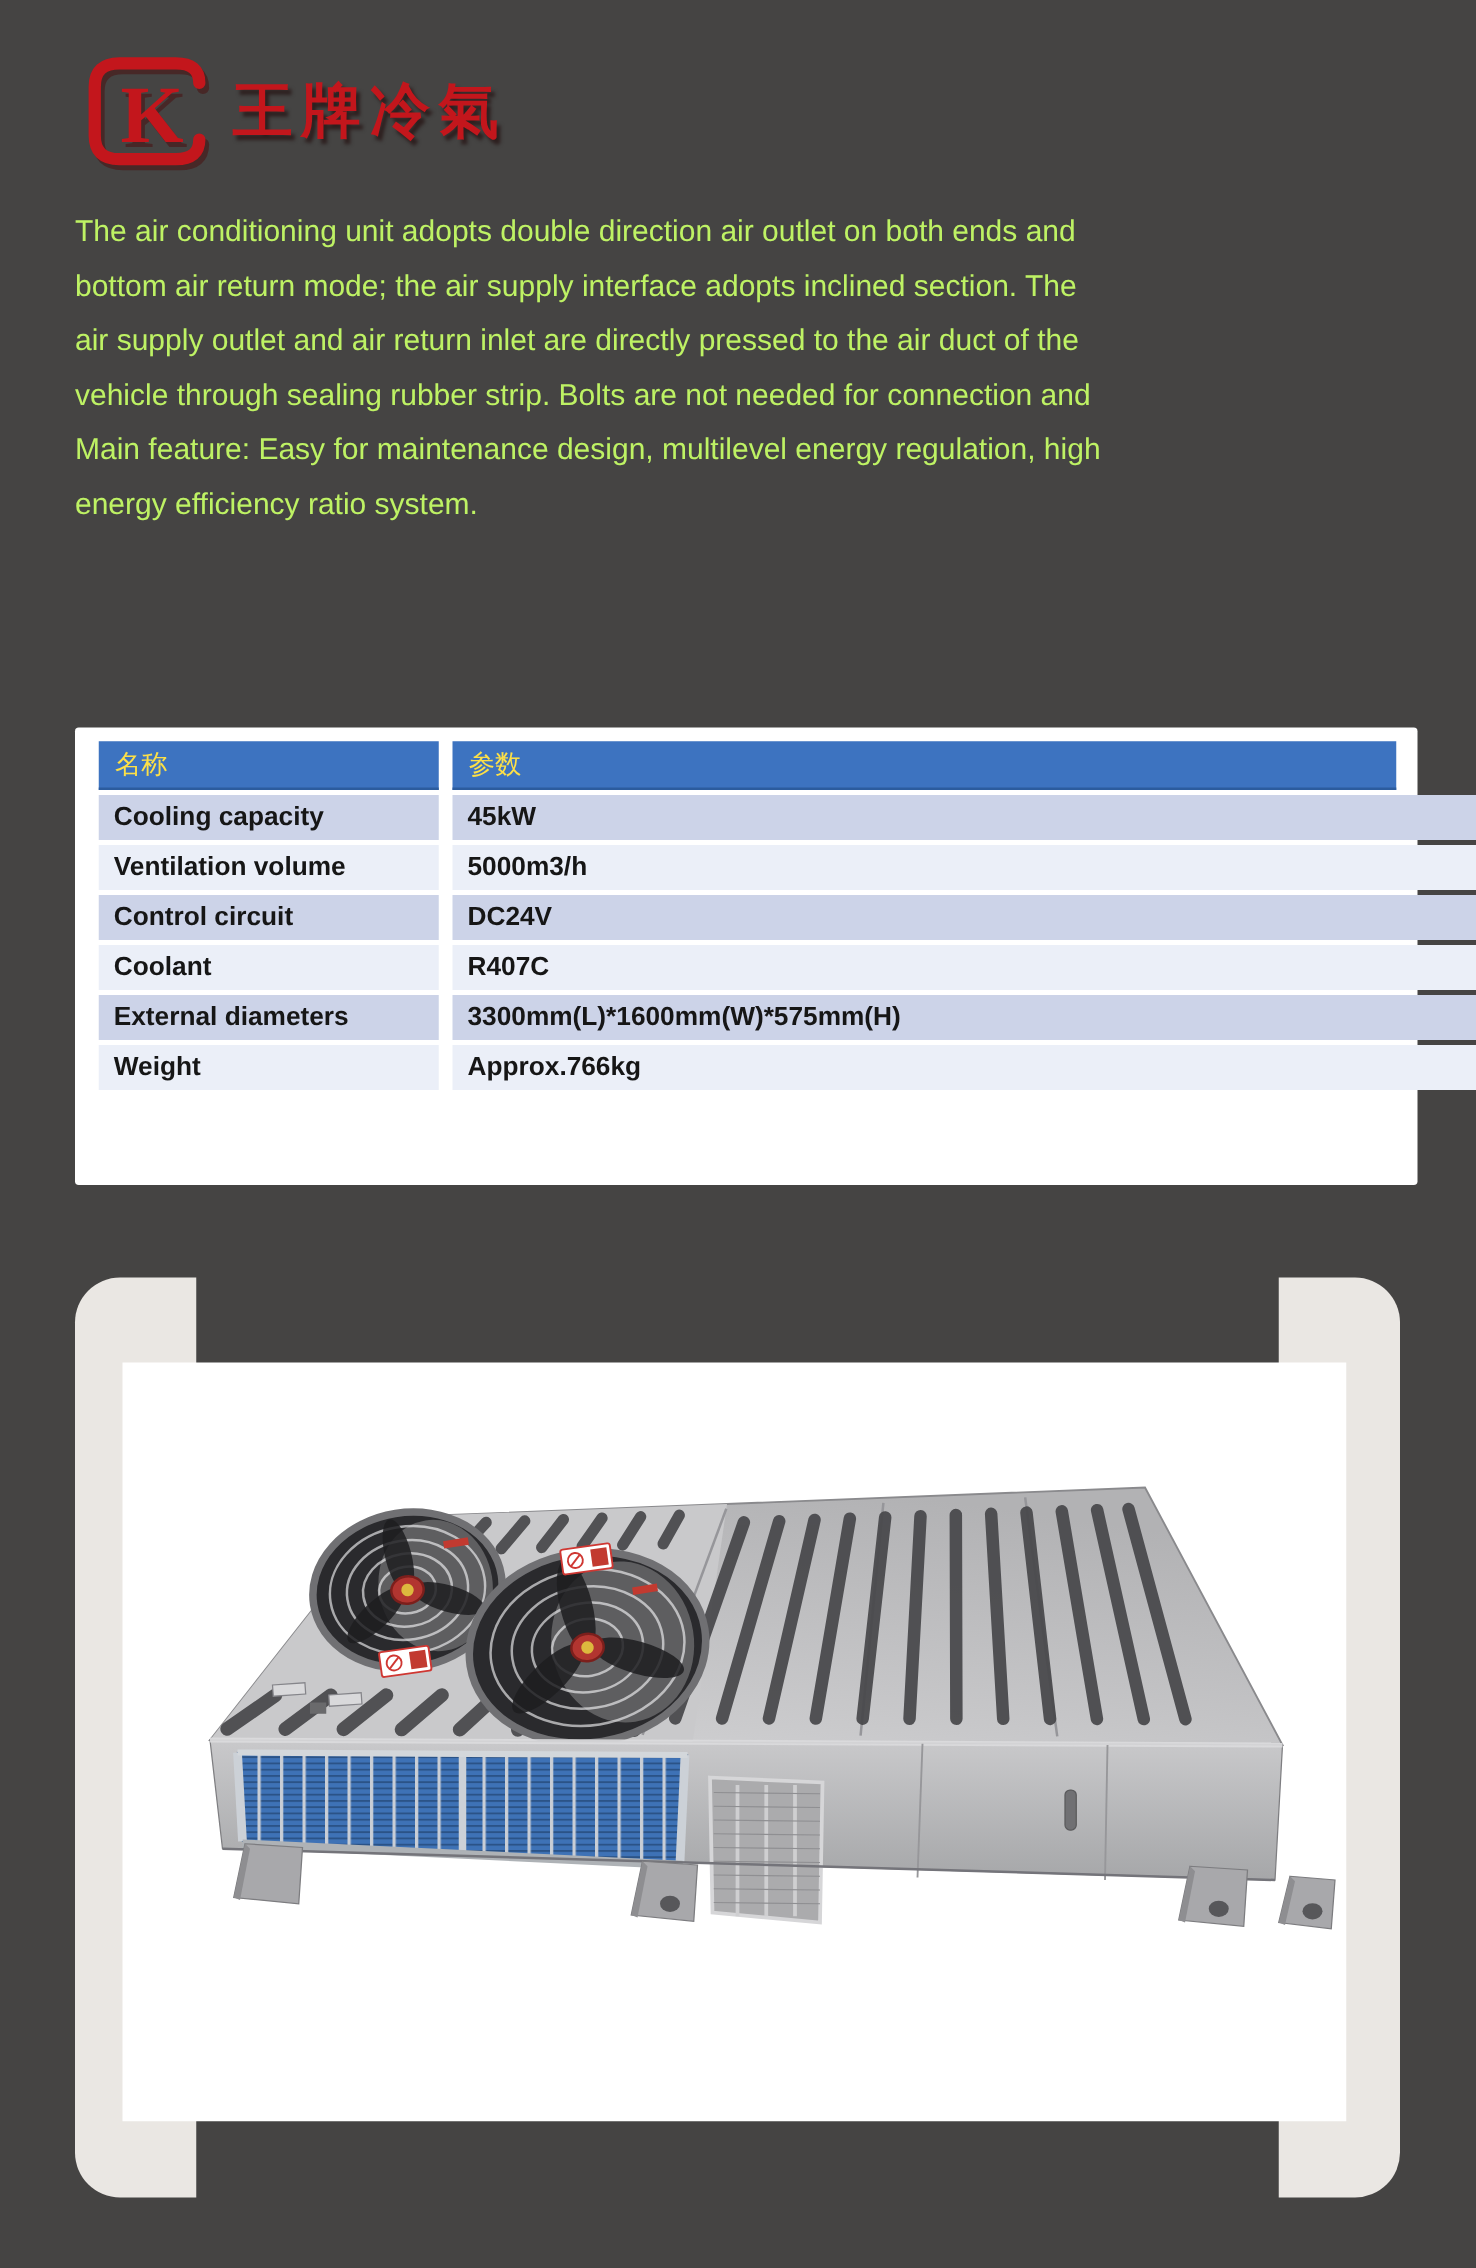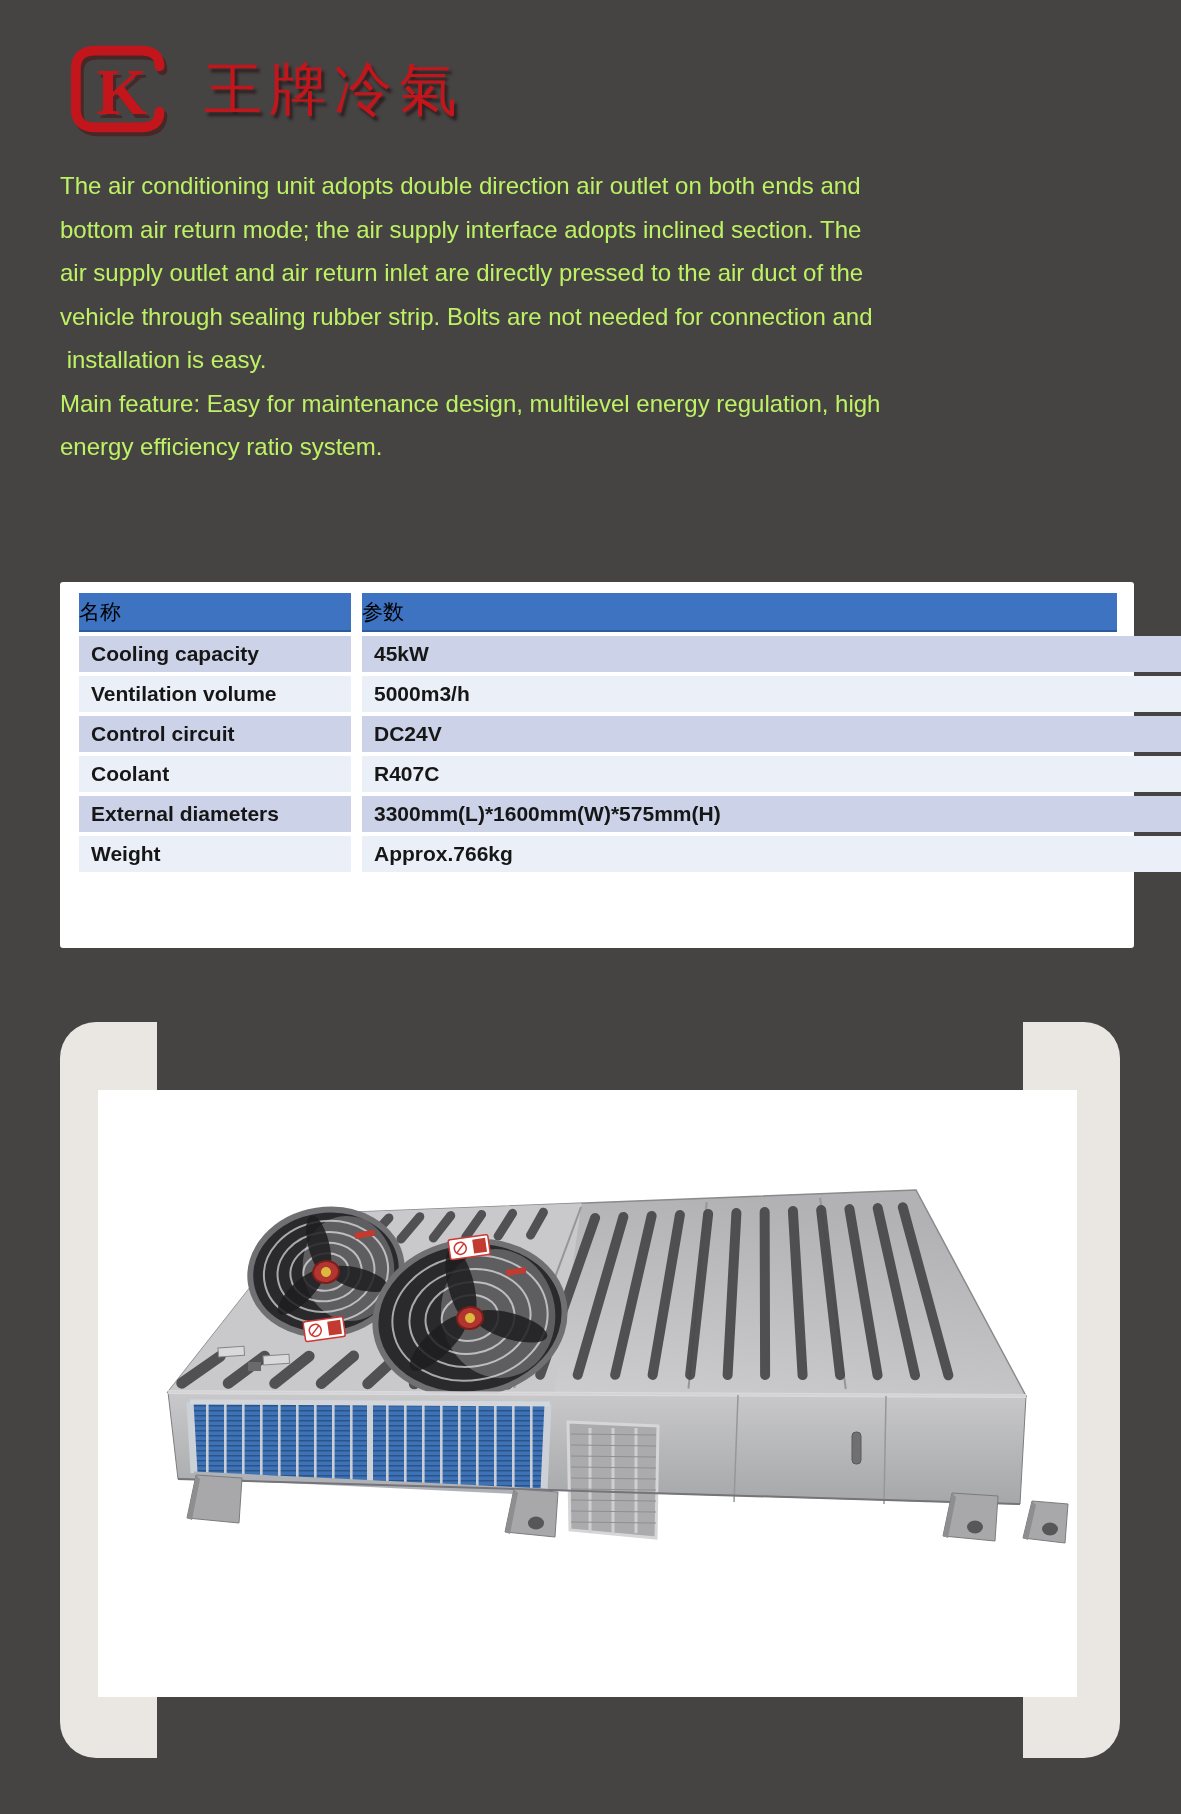--- a/index.html
+++ b/index.html
@@ -5,30 +5,30 @@
   :root{
     --bg:#454443; --red:#c3161c; --frame:#eae7e3;
     --blue:#3d73c0; --blue-dk:#2c5c9e; --row-odd:#ccd3e8; --row-even:#ebeff8;
   }
   *{margin:0;padding:0;box-sizing:border-box;}
   html,body{width:1181px;height:1814px;}
   body{background:var(--bg);font-family:"Liberation Sans","DejaVu Sans",sans-serif;overflow:hidden;position:relative;}
 
   .logo{position:absolute;left:64px;top:40px;display:flex;align-items:center;}
   .emblem{width:122px;height:98px;}
-  .brand-cn{margin-left:18px;font-family:"DejaVu Serif","Liberation Serif",serif;font-weight:normal;
-    font-size:58px;letter-spacing:7px;color:var(--red);text-shadow:3px 4px 3px rgba(25,0,0,.55);line-height:98px;}
+  .brand-cn{font-family:"DejaVu Serif","Liberation Serif",serif;font-weight:bold;
+    font-size:48px;letter-spacing:7px;color:var(--red);text-shadow:3px 4px 3px rgba(25,0,0,.55);line-height:98px;}
 
   .intro{position:absolute;left:60px;top:164px;width:940px;color:#bef264;font-size:24px;}
   .intro .line{white-space:pre-wrap;line-height:43.5px;height:43.5px;}
 
   .spec{position:absolute;left:60px;top:582px;width:1074px;height:366px;background:#ffffff;border-radius:3px;}
   .thead{position:absolute;left:19px;top:11px;width:1038px;height:39px;}
   .th{position:absolute;top:0;height:39px;background:var(--blue);border-bottom:2px solid var(--blue-dk);
-    color:#000000;font-size:21px;line-height:37px;}
+    color:#fde047;font-size:21px;line-height:37px;padding-left:13px;}
   .th-name{left:0;width:272px;}
   .th-val{left:283px;width:755px;}
   .rows{position:absolute;left:19px;top:54px;width:1038px;}
   .tr{position:relative;height:36px;margin-bottom:4px;}
   .td{position:absolute;top:0;height:36px;font-size:21px;line-height:36px;color:#161616;padding-left:12px;font-weight:bold;}
   .td-name{left:0;width:272px;}
   .td-val{left:283px;width:899px;}
   .tr:nth-child(odd) .td{background:var(--row-odd);}
   .tr:nth-child(even) .td{background:var(--row-even);}
 
@@ -50,21 +50,20 @@
     <text x="33" y="74" font-family="Liberation Serif, DejaVu Serif, serif" font-weight="bold" font-size="66" fill="#c3161c">K</text>
   </svg>
   <div class="brand-cn">王牌冷氣</div>
 </div>
 
 <div class="intro" id="intro">
     <div class="line">The air conditioning unit adopts double direction air outlet on both ends and</div>
     <div class="line">bottom air return mode; the air supply interface adopts inclined section. The</div>
     <div class="line">air supply outlet and air return inlet are directly pressed to the air duct of the</div>
     <div class="line">vehicle through sealing rubber strip. Bolts are not needed for connection and</div>
-    <div class="line"> installation is easy.</div>
     <div class="line">Main feature: Easy for maintenance design, multilevel energy regulation, high</div>
     <div class="line">energy efficiency ratio system.</div>
   </div>
 
 <div class="spec">
   <div class="thead">
     <div class="th th-name">名称</div>
     <div class="th th-val">参数</div>
   </div>
   <div class="rows" id="spec-rows">

